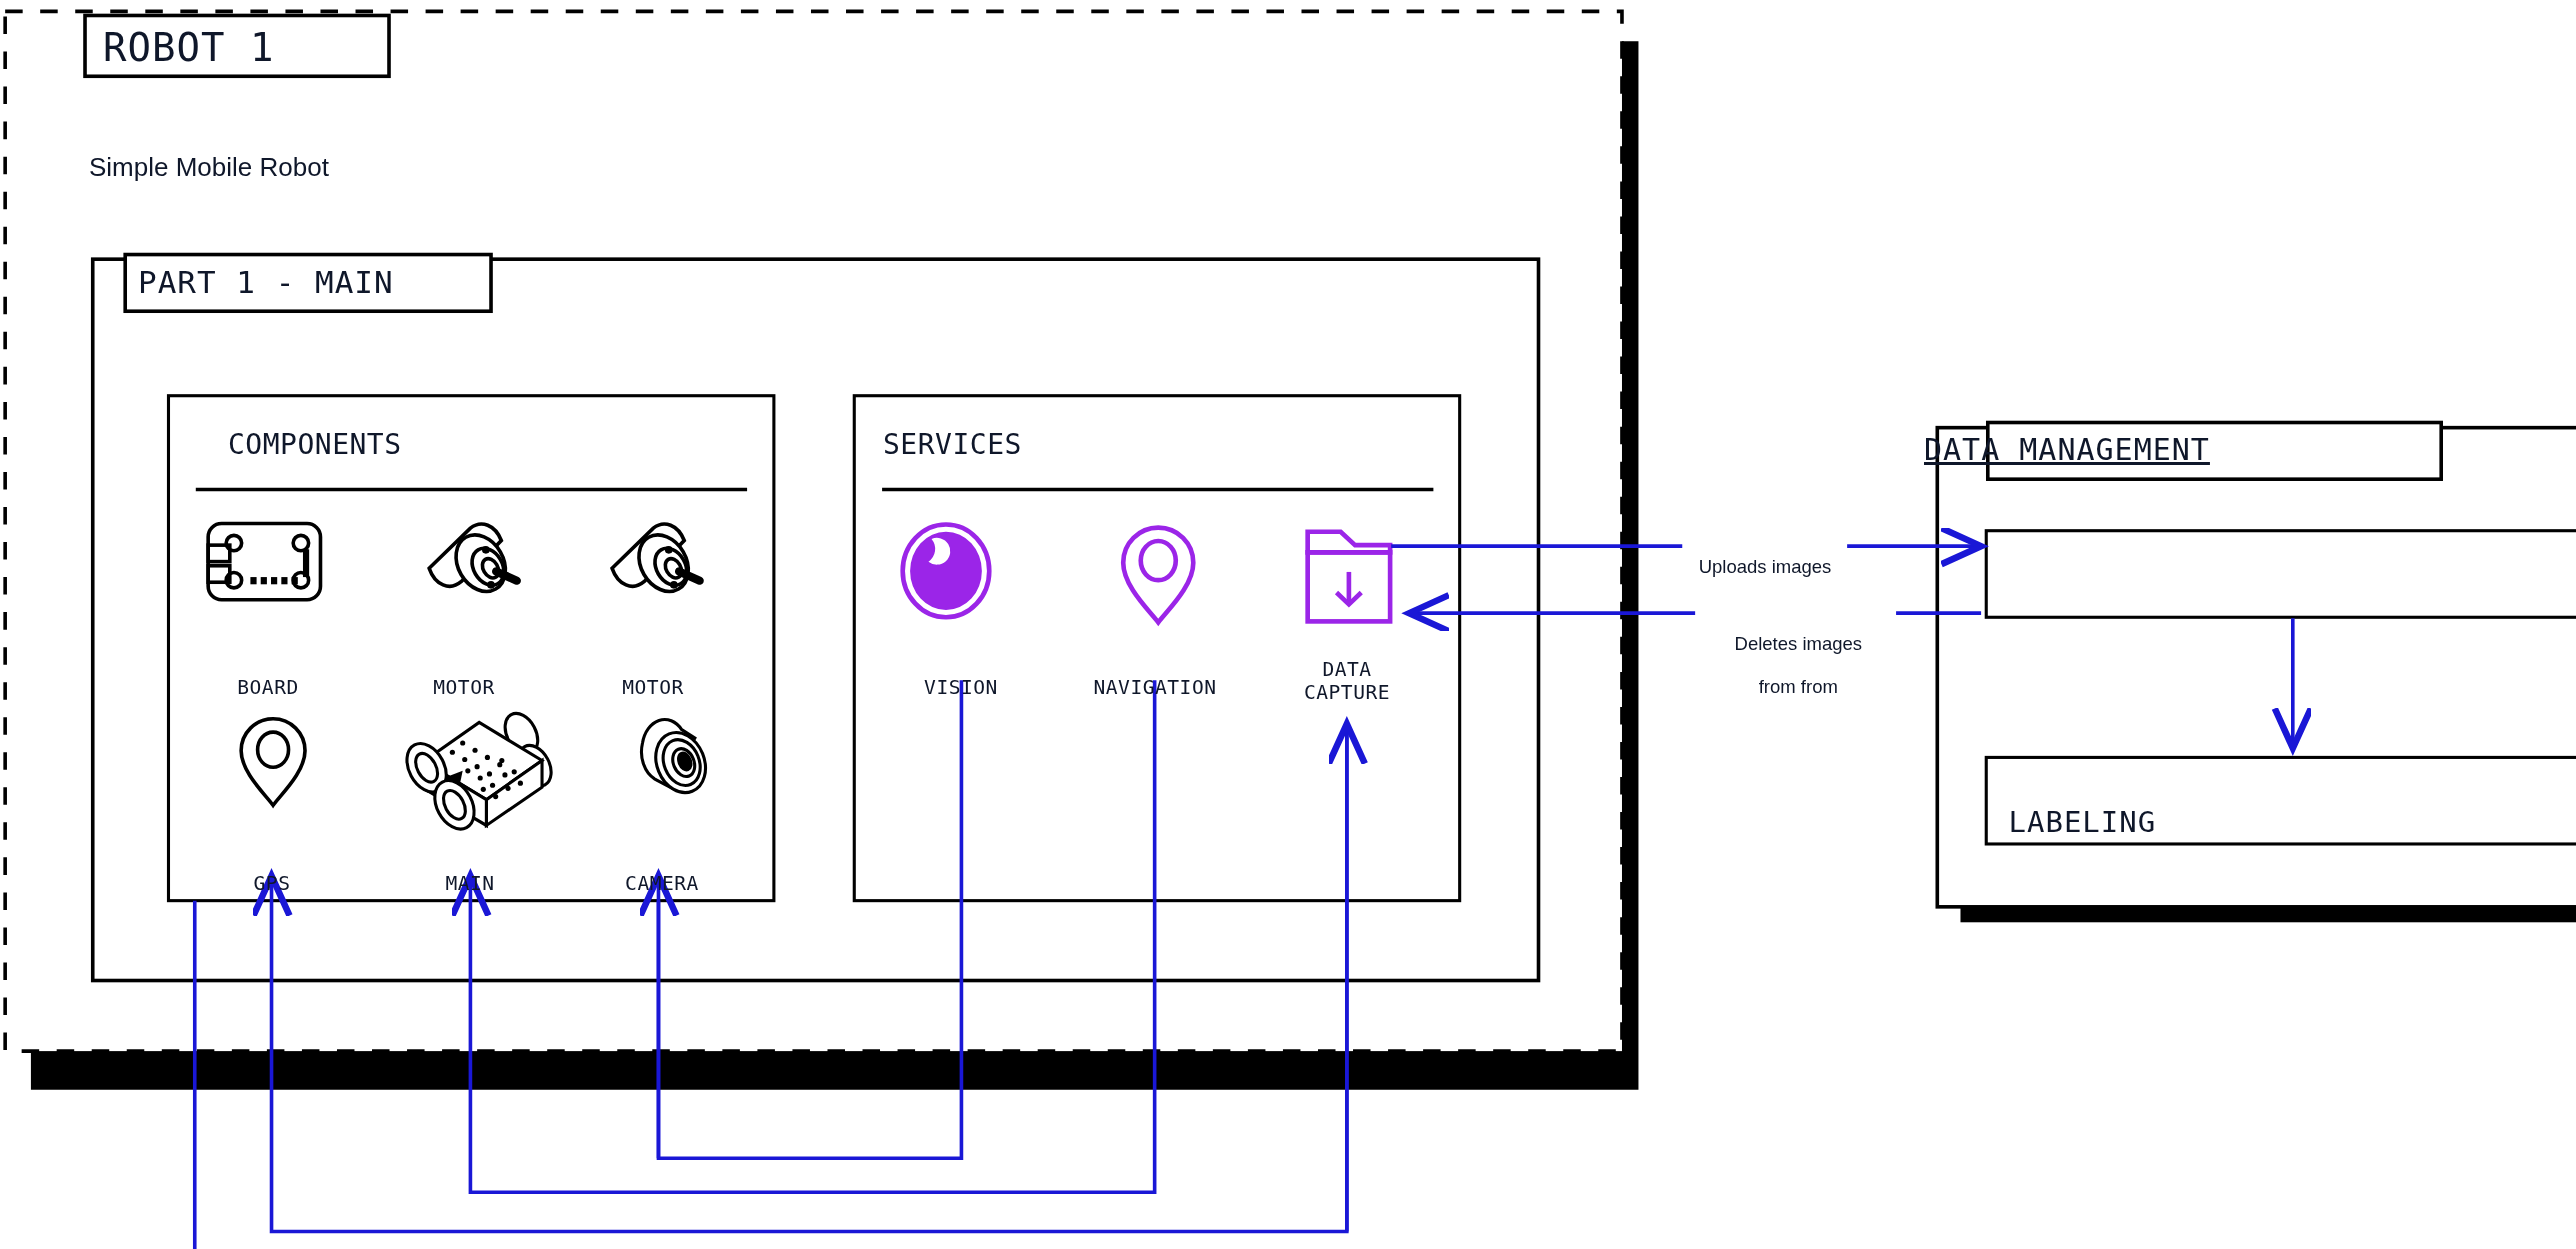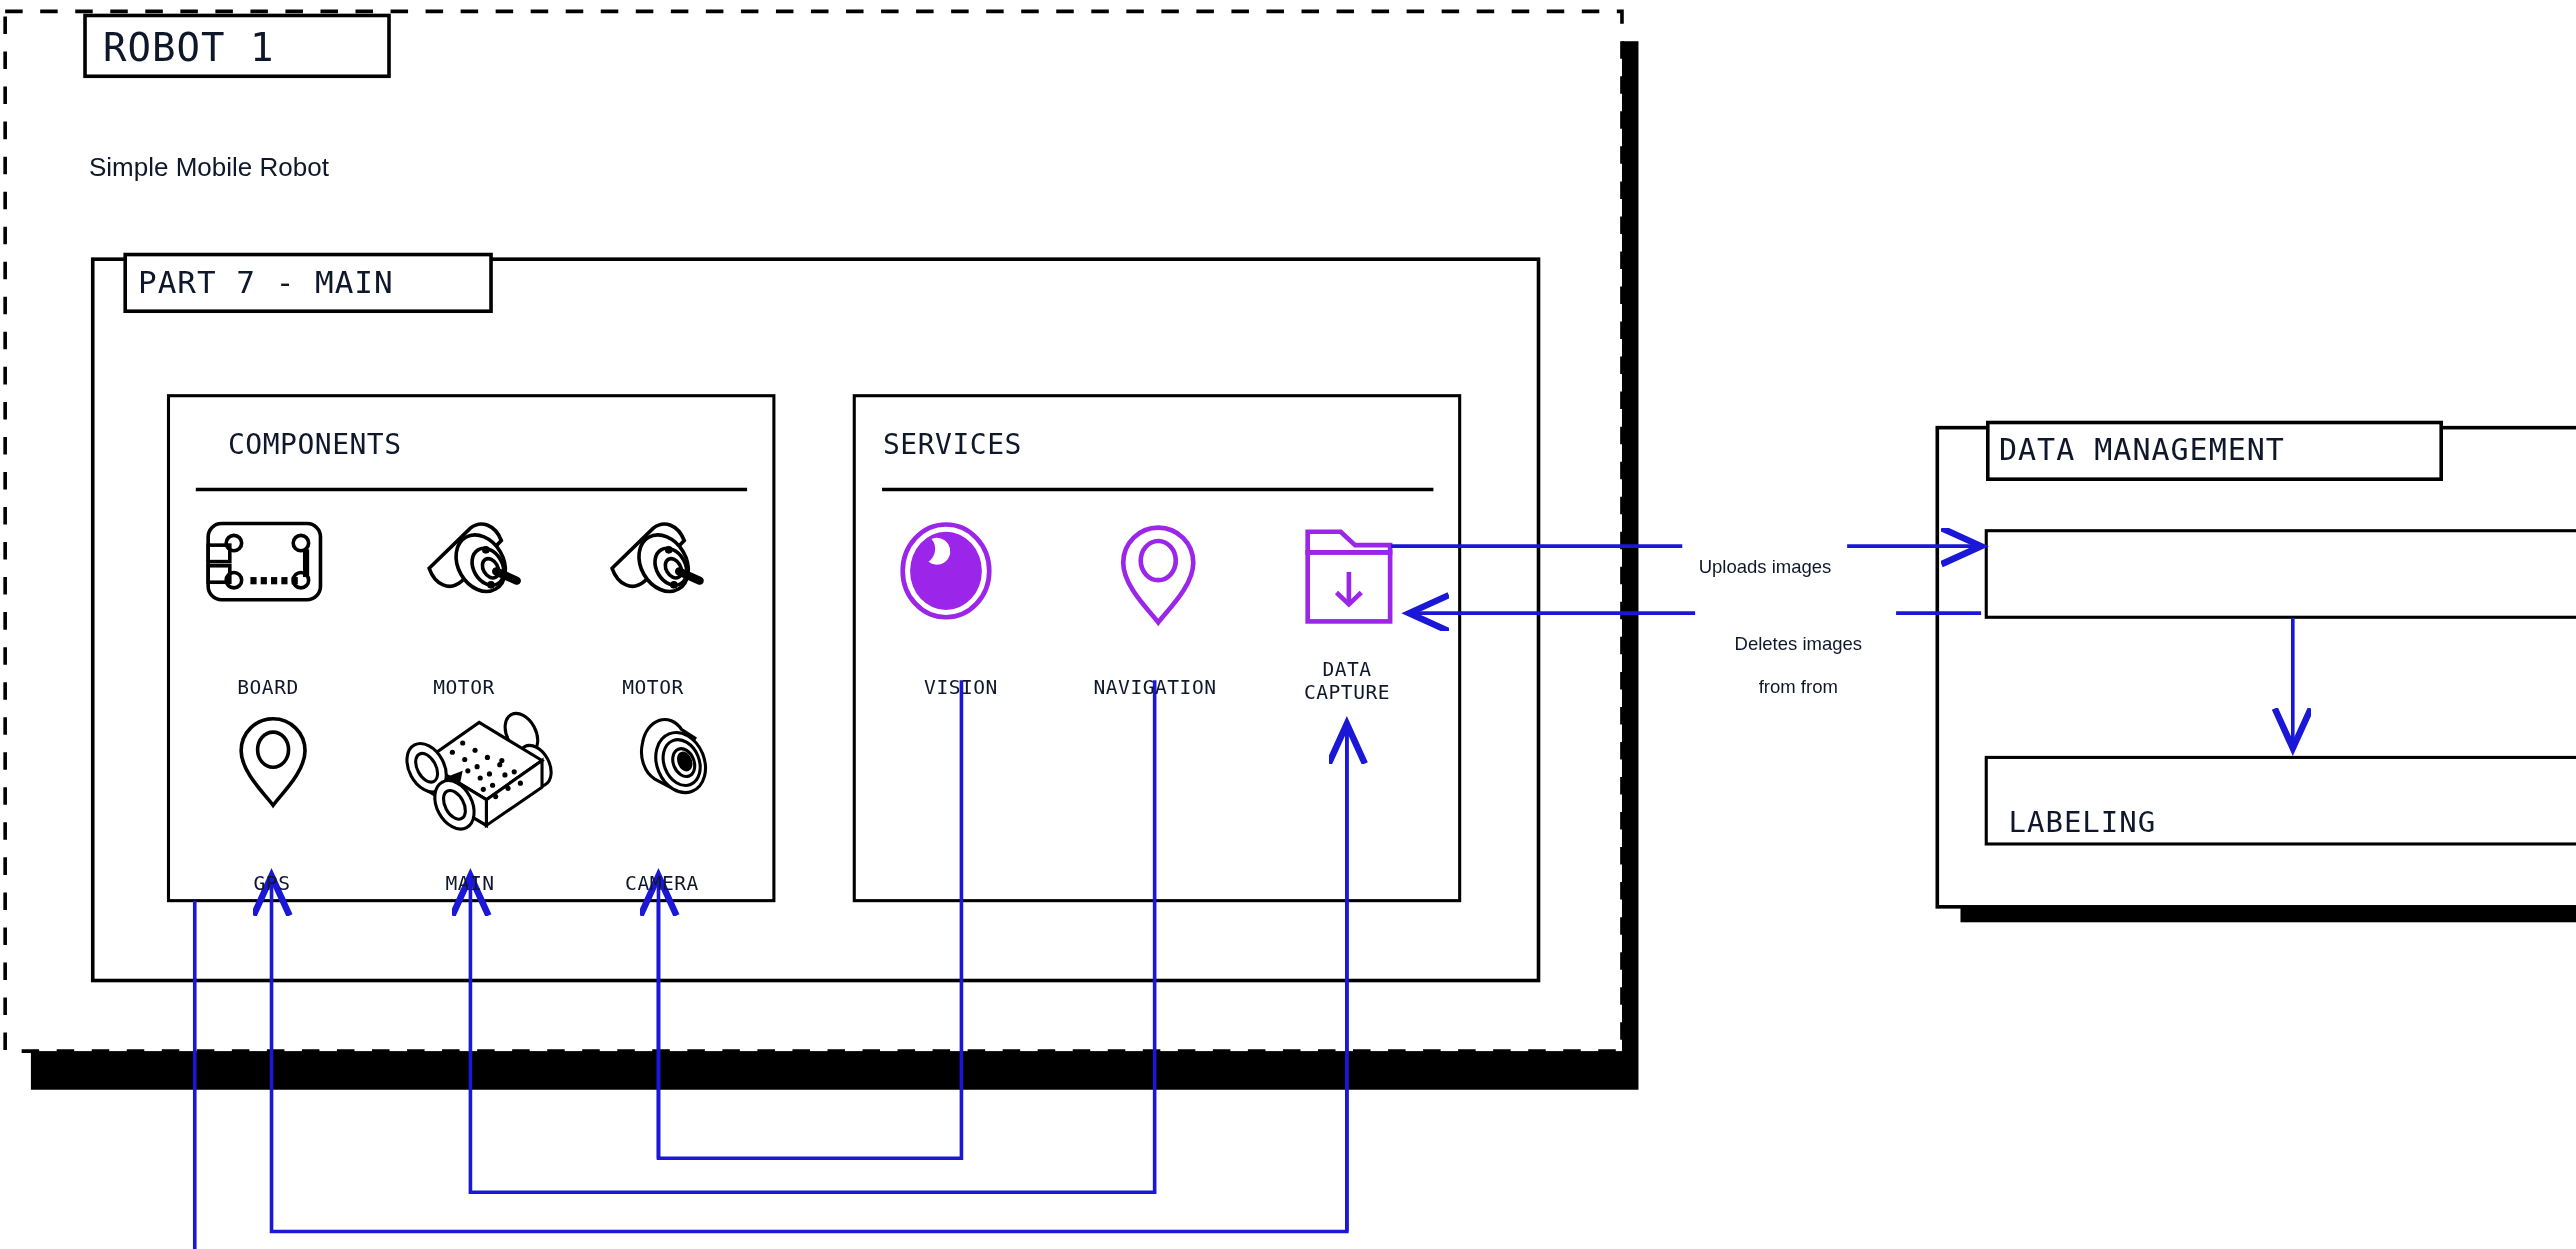--- a/index.html
+++ b/index.html
@@ -195,38 +195,38 @@
 
       <path d="M378,1748 L378,2426"></path>
       <path d="M1278,1748 L1278,2248"></path>
     </g>
   </svg>
 
   <div class="txt mono ttl-robot" style="left:103px; top:25px;">ROBOT 1</div>
 
   <div class="txt sans subtitle" style="left:89px; top:152px;">Simple Mobile Robot</div>
 
-  <div class="txt mono ttl-part" style="left:138px; top:264px;">PART 7 - MAIN</div>
+  <div class="txt mono ttl-part" style="left:138px; top:264px;">PART 1 - MAIN</div>
 
   <div class="txt mono sec-head" style="left:196px; top:428px;margin-left:32px;">COMPONENTS</div>
 
   <div class="txt mono sec-head" style="left:883px; top:428px;">SERVICES</div>
 
   <div class="txt mono icon-label center" style="left:268px; top:655px; width:155px;">BOARD</div>
   <div class="txt mono icon-label center" style="left:464px; top:655px; width:155px;">MOTOR</div>
   <div class="txt mono icon-label center" style="left:653px; top:655px; width:155px;">MOTOR</div>
   <div class="txt mono icon-label center" style="left:272px; top:851px; width:155px;">GPS</div>
   <div class="txt mono icon-label center" style="left:470px; top:851px; width:155px;">MAIN</div>
   <div class="txt mono icon-label center" style="left:662px; top:851px; width:165px;">CAMERA</div>
 
   <div class="txt mono icon-label center" style="left:961px; top:655px; width:185px;">VISION</div>
   <div class="txt mono icon-label center" style="left:1155px; top:655px; width:237px;">NAVIGATION</div>
   <div class="txt mono icon-label center" style="left:1347px; top:638px; width:206px; line-height:1.15;">DATA<br>CAPTURE</div>
 
-  <div class="txt mono ttl-dm" style="left:1999px; top:432px;">DATA MANAGEMENT</div>
+  <div class="txt mono ttl-dm" style="left:1924px; top:432px;text-decoration:underline;">DATA MANAGEMENT</div>
 
   <div class="txt mono box-label center" style="left:2292px; top:784px; width:567px;">LABELING</div>
 
   <div class="txt sans edge-label center" style="left:1765px; top:535px; width:247px;">Uploads images</div>
   <div class="txt sans edge-label center" style="left:1788px; top:591px; width:247px;">
     <span>Deletes images</span><br>
     <span>from from</span>
   </div>
 
 </div>

